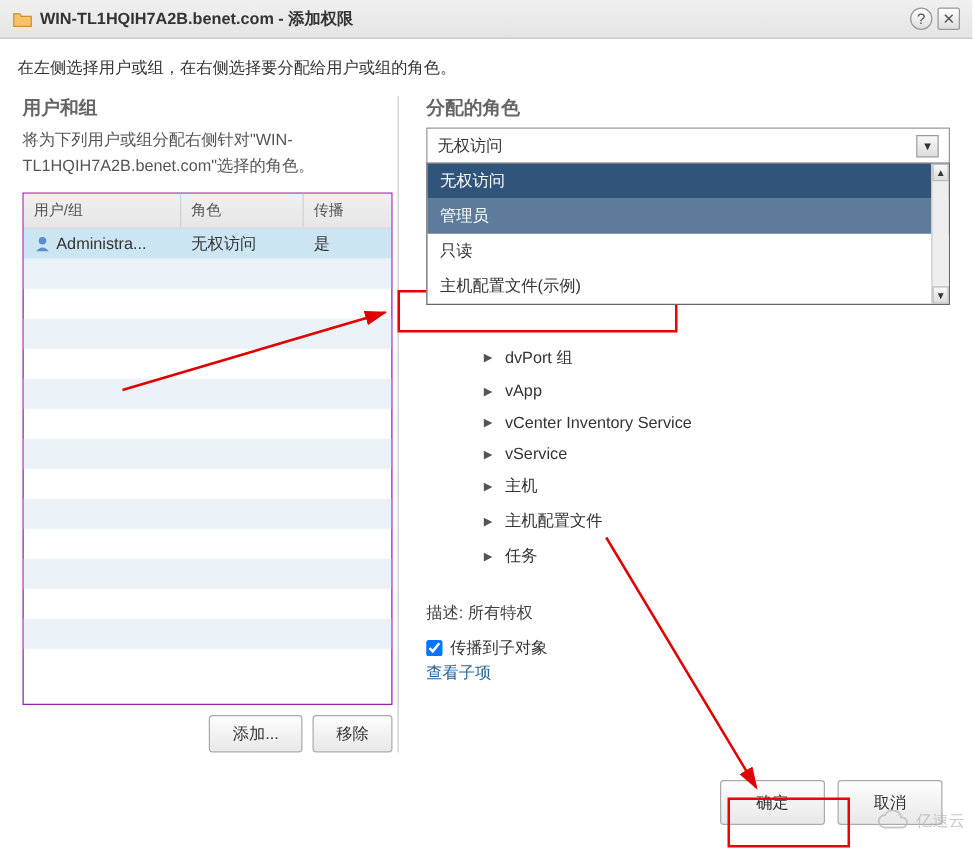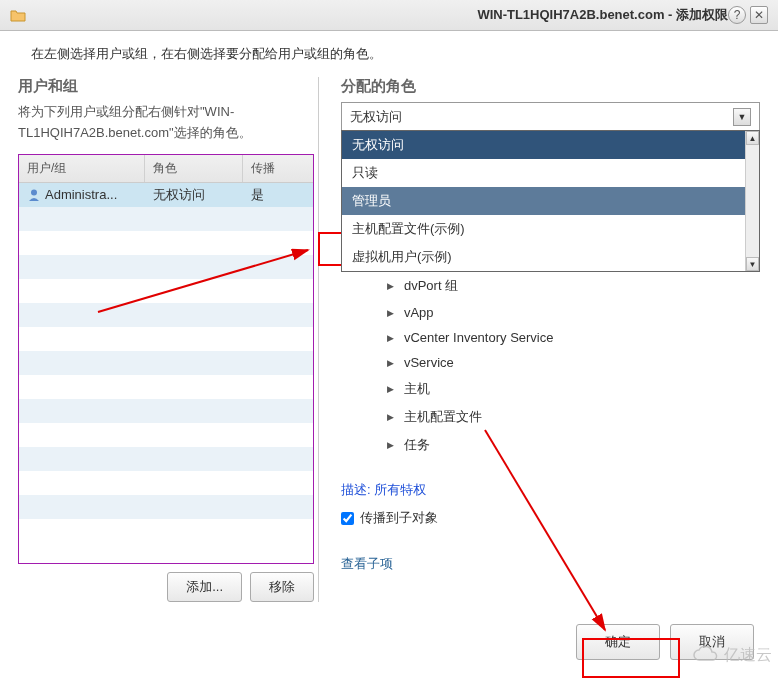--- a/index.html
+++ b/index.html
@@ -1,24 +1,24 @@
 <!DOCTYPE html>
 <html><head>
   <meta charset="utf-8">
   <style>
     * { box-sizing: border-box; margin: 0; padding: 0; }
     body { font-family: "Microsoft YaHei", Arial, sans-serif; font-size: 13px; color: #333; background: #fff; width: 778px; }
     
     .titlebar { background: linear-gradient(#f0f0f0, #e4e4e4); border-bottom: 1px solid #bbb; padding: 6px 10px; display: flex; align-items: center; }
     .titlebar .folder-icon { width: 16px; height: 14px; display: inline-block; margin-right: 6px; }
-    .titlebar .title { font-weight: bold; color: #333; flex: 1; text-align: right; }
+    .titlebar .title { font-weight: bold; color: #333; flex: 1; }
     .titlebar .help-icon { width: 18px; height: 18px; border: 1px solid #999; border-radius: 50%; display: flex; align-items: center; justify-content: center; background: linear-gradient(#fff,#ddd); font-size: 12px; color: #555; margin-right: 4px; }
     .titlebar .close-icon { width: 18px; height: 18px; border: 1px solid #999; display: flex; align-items: center; justify-content: center; background: linear-gradient(#fff,#ddd); font-size: 12px; color: #555; border-radius: 2px; }
     
-    .instructions { padding: 14px 31px; color: #333; }
+    .instructions { padding: 14px 14px; color: #333; }
     
     .content { display: flex; padding: 0 18px; }
     .panel { display: flex; flex-direction: column; }
     .panel.left { width: 296px; }
     .panel.right { flex: 1; padding-left: 18px; }
     .divider { width: 1px; background: #ccc; margin: 0 4px; }
     
     .panel h2 { font-size: 15px; font-weight: bold; color: #666; margin-bottom: 6px; }
     .panel .desc { color: #555; line-height: 1.6; margin-bottom: 10px; }
     
@@ -46,34 +46,34 @@
     .dropdown .scroll .up, .dropdown .scroll .down { height: 14px; background: linear-gradient(#f8f8f8,#ddd); border: 1px solid #bbb; display: flex; align-items: center; justify-content: center; font-size: 8px;}
     .dropdown .scroll .down { position: absolute; bottom: 0; left:0; right:0;}
     .dd-item { padding: 5px 10px; cursor: pointer; }
     .dd-item.header { background: #30547a; color: #fff; }
     .dd-item.sel { background: #5d7b9a; color: #fff; }
     
     .tree { border: 0; padding-top: 4px; }
     .tree-item { display: flex; align-items: center; padding: 5px 0 5px 46px; gap: 10px; cursor: pointer; }
     .tree-item .caret { font-size: 9px; color: #555; }
     
-    .desc-row { margin-top: 22px; color: #1d4ed8; }
+    .desc-row { margin-top: 22px; color: #404040; }
     .propagate { display: flex; align-items: center; gap: 6px; margin-top: 10px; }
-    .link { color: #2a6496; margin-top: 28px; display: inline-block; cursor: pointer; }
+    .link { color: #2a6496; margin-top: 2px; display: inline-block; cursor: pointer; }
     
     .footer { display: flex; justify-content: flex-end; gap: 10px; padding: 22px 24px 22px; margin-left: 43px; }
     .footer .btn { padding: 8px 28px; }
     
     .annot { position: relative; }
     .red-box { position: absolute; border: 2px solid #e00; pointer-events: none; }
     .arrow-svg { position: absolute; pointer-events: none; }
     
     .watermark { position: absolute; right: 6px; bottom: 16px; display: flex; align-items: center; gap:4px; opacity: 0.8; }
     .watermark .cloud { width: 28px; height: 18px; }
-    .watermark span { color: #bbb; font-size: 16px; }
+    .watermark span { color: #bbb; font-size: 13px; }
   </style>
 </head>
 <body>
 
 <div class="annot">
 
 <div class="titlebar">
   <span class="folder-icon">
     <svg viewBox="0 0 16 14">
           <path d="M1 3 h5 l1 2 h8 v8 h-14 z" fill="#f6c36a" stroke="#c9952e"></path>
@@ -137,24 +137,23 @@
   <div class="panel right">
     <h2>分配的角色</h2>
 
     <div class="role-select">
       <div class="select-box">
         <span>无权访问</span>
         <span class="select-arrow">▼</span>
       </div>
       <div class="dropdown">
         <div class="dd-item header">无权访问</div>
+        <div class="dd-item sel">管理员</div>
         <div class="dd-item">只读</div>
-        <div class="dd-item sel">管理员</div>
         <div class="dd-item">主机配置文件(示例)</div>
-        <div class="dd-item">虚拟机用户(示例)</div>
         <div class="scroll">
           <div class="up">▲</div>
           <div class="down">▼</div>
         </div>
       </div>
     </div>
 
     <div style="height:130px"></div>
 
     <div class="tree">

